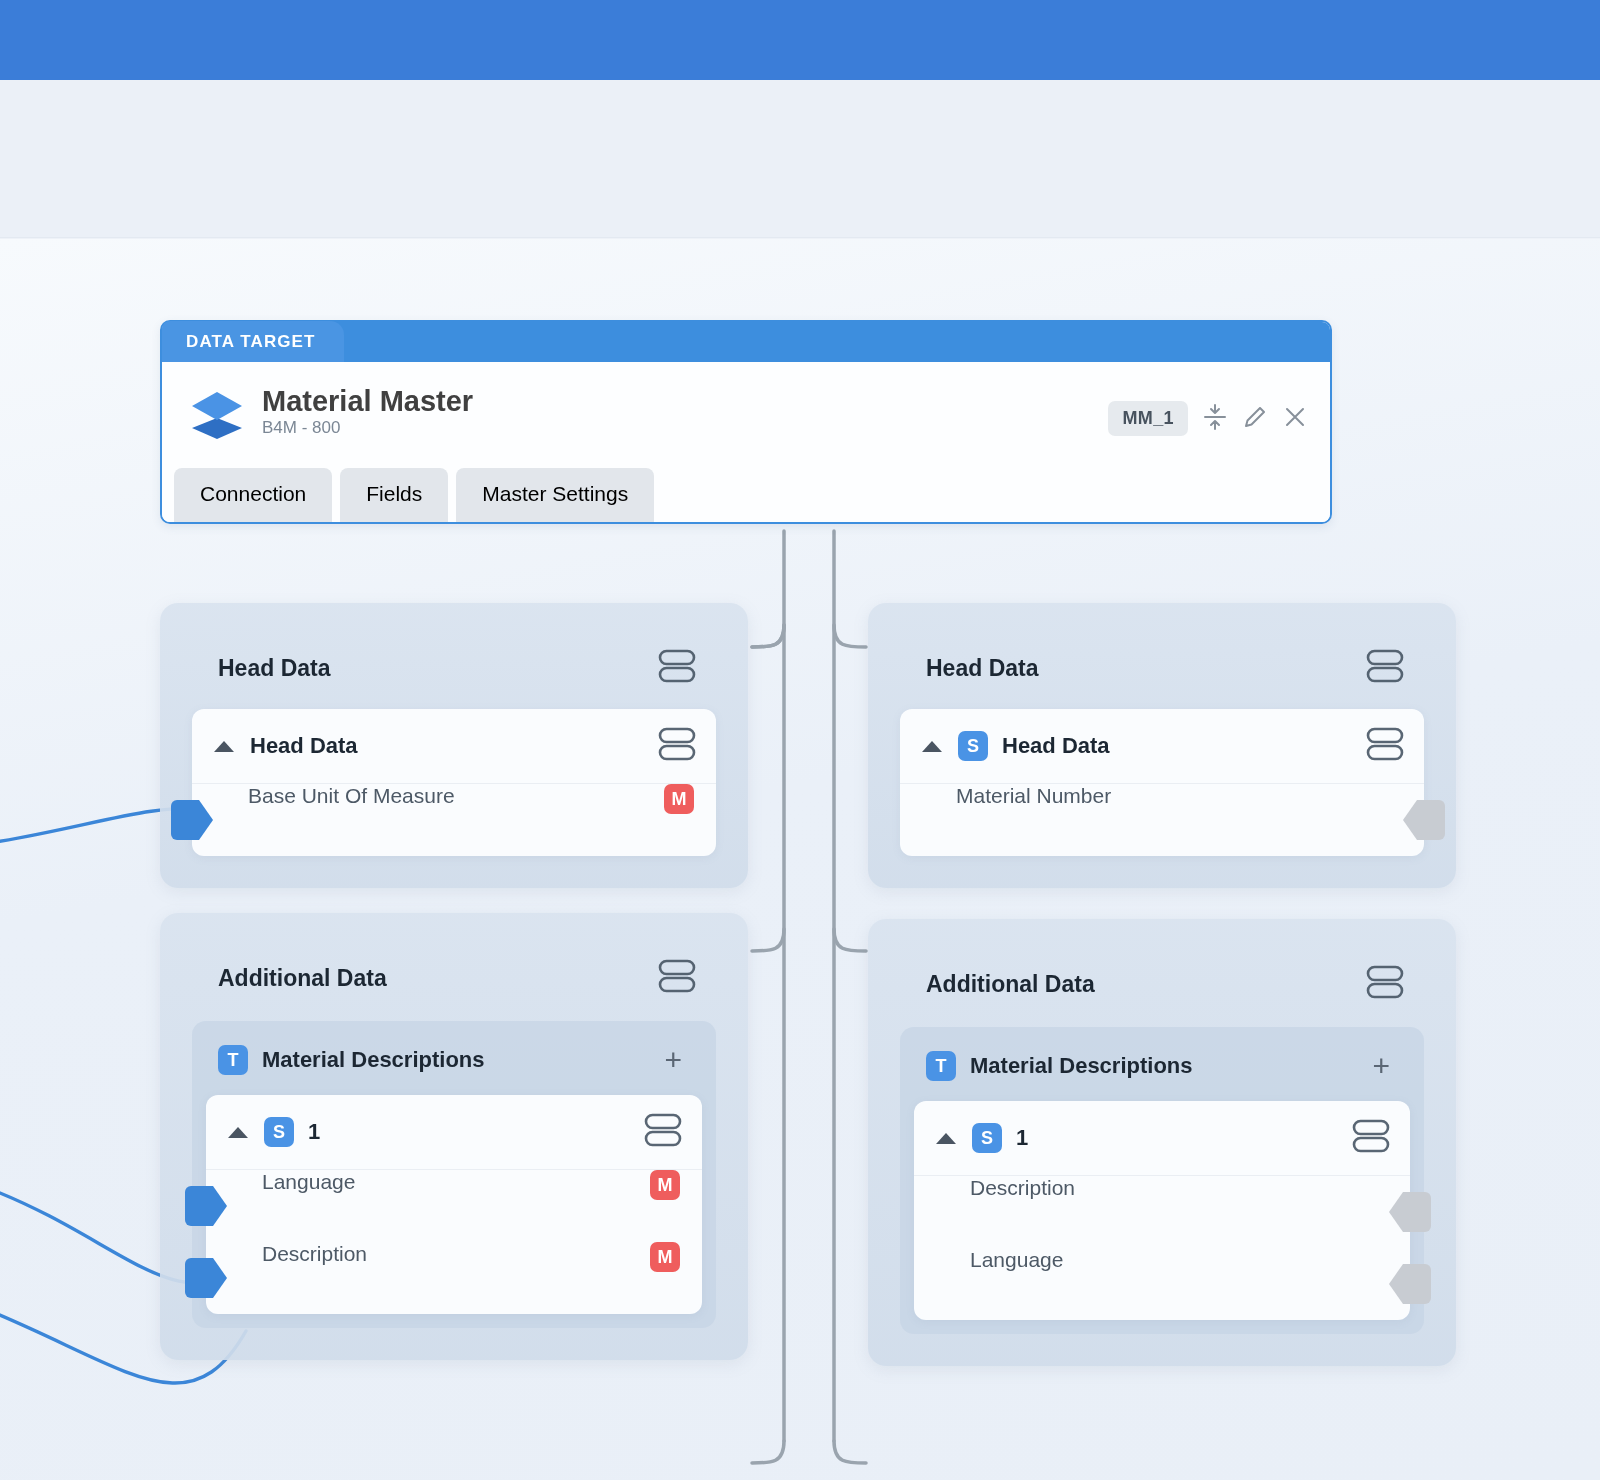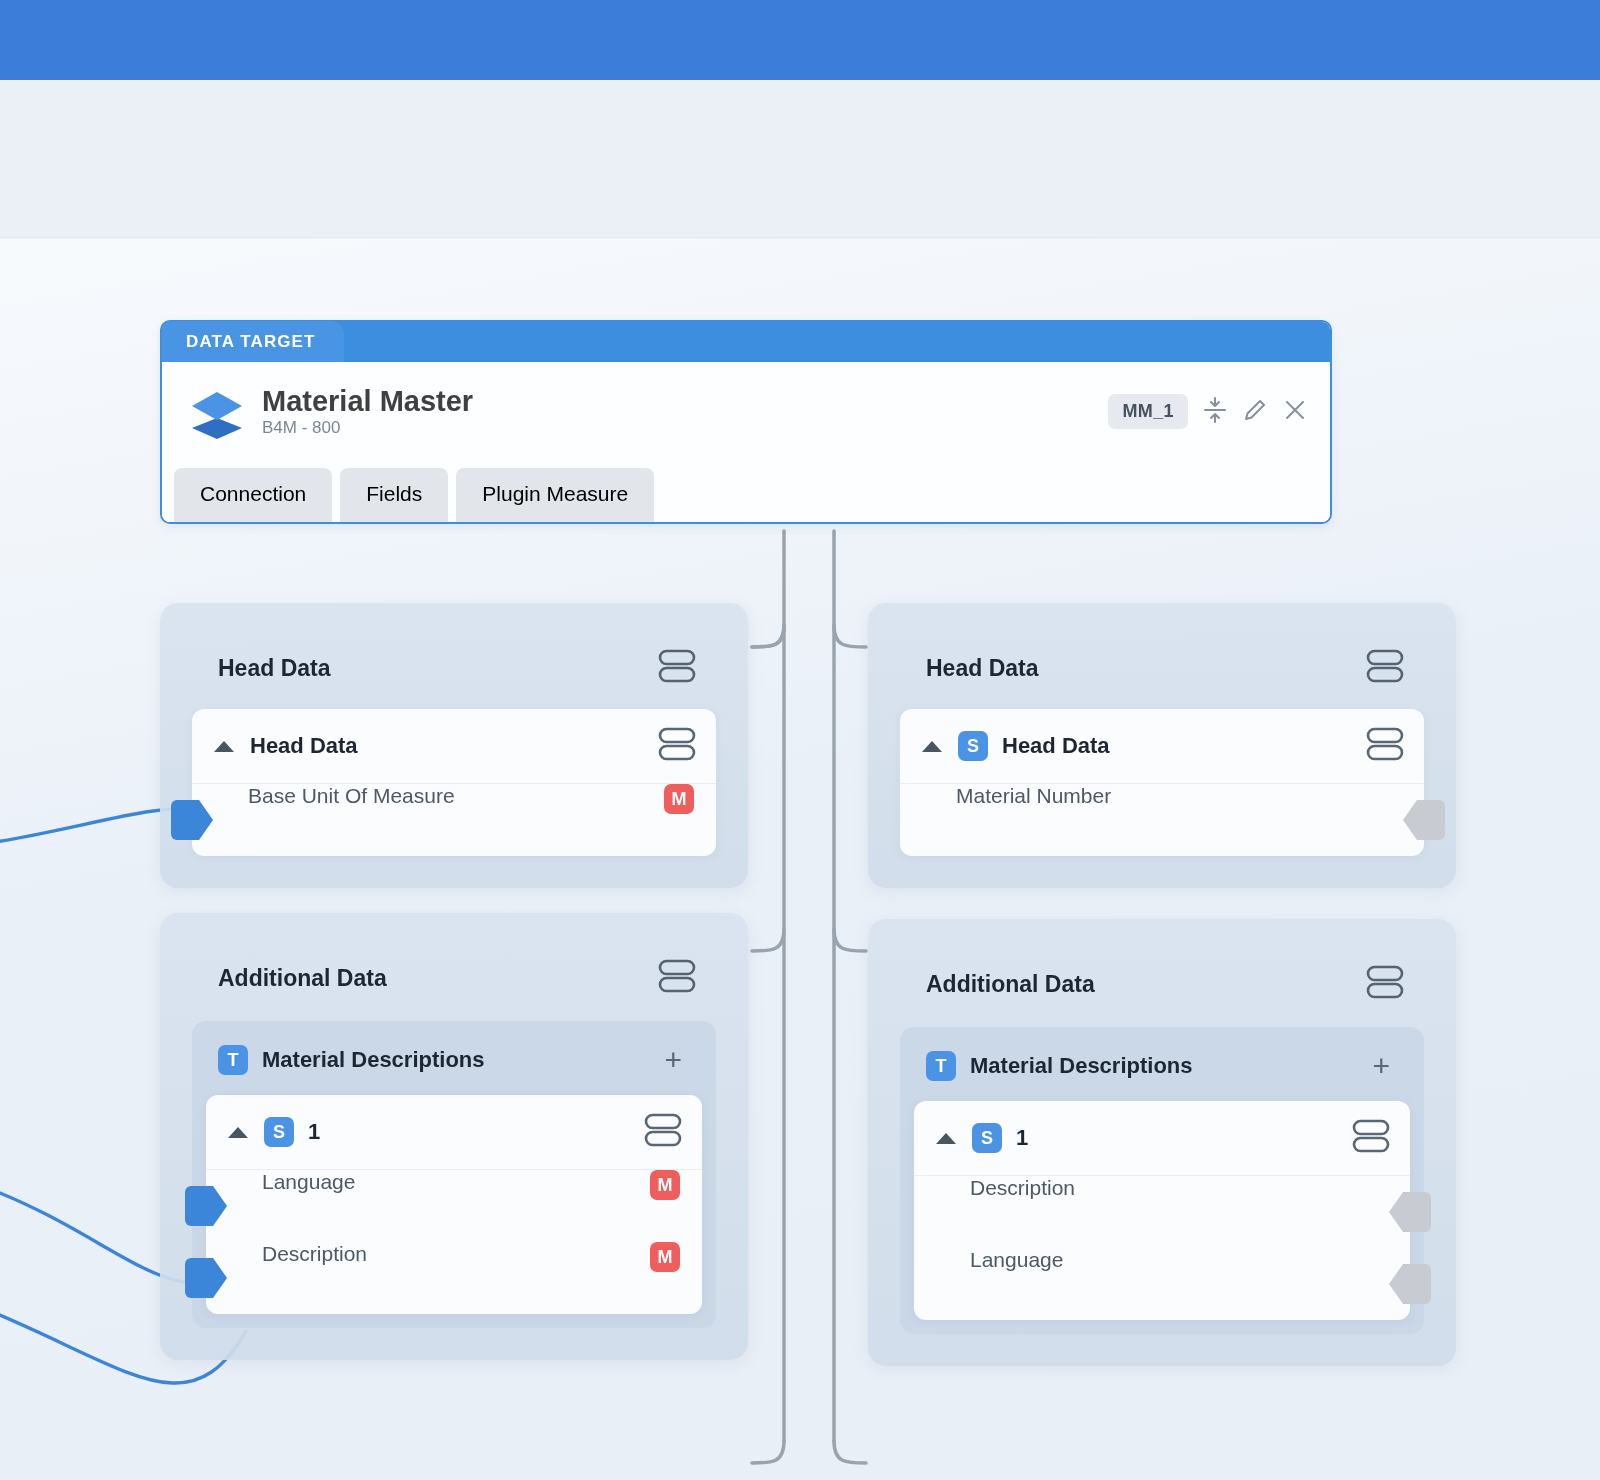--- a/index.html
+++ b/index.html
@@ -94,21 +94,21 @@
   }
   .dt-sub {
     font-size: 17px;
     color: #7b8795;
     margin-top: 0;
   }
   .dt-actions {
     display: flex;
     align-items: center;
     gap: 14px;
-    margin-top: 10px;
+    margin-top: 17px;
   }
   .dt-badge {
     background: #e6eaee;
     color: #47525e;
     font-size: 18px;
     font-weight: 600;
     padding: 7px 14px;
     border-radius: 7px;
     letter-spacing: 0.4px;
   }
@@ -491,18 +491,18 @@
           <span>
             <svg class="act-icon" viewBox="0 0 26 26">
               <path d="M5 5 L21 21 M21 5 L5 21" stroke="#5a6674" stroke-width="2" stroke-linecap="round"></path>
             </svg>
           </span>
         </div>
       </div>
       <div class="dt-tabs">
         <button class="dt-tab">Connection</button>
         <button class="dt-tab">Fields</button>
-        <button class="dt-tab">Plugin Measure</button>
+        <button class="dt-tab">Master Settings</button>
       </div>
     </div>
   </div>
 
 </div>
 
 </body></html>

